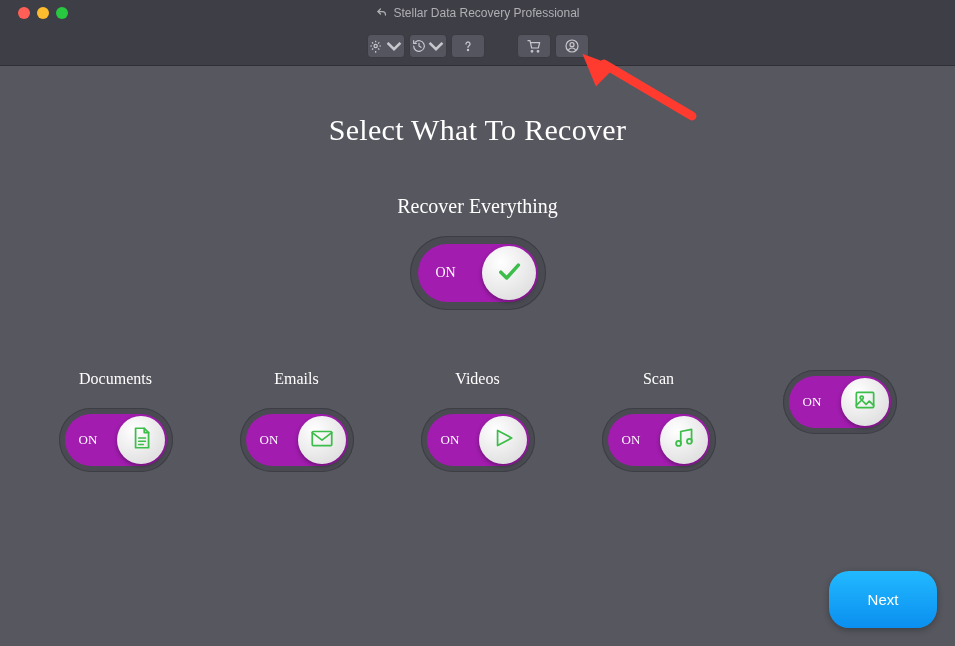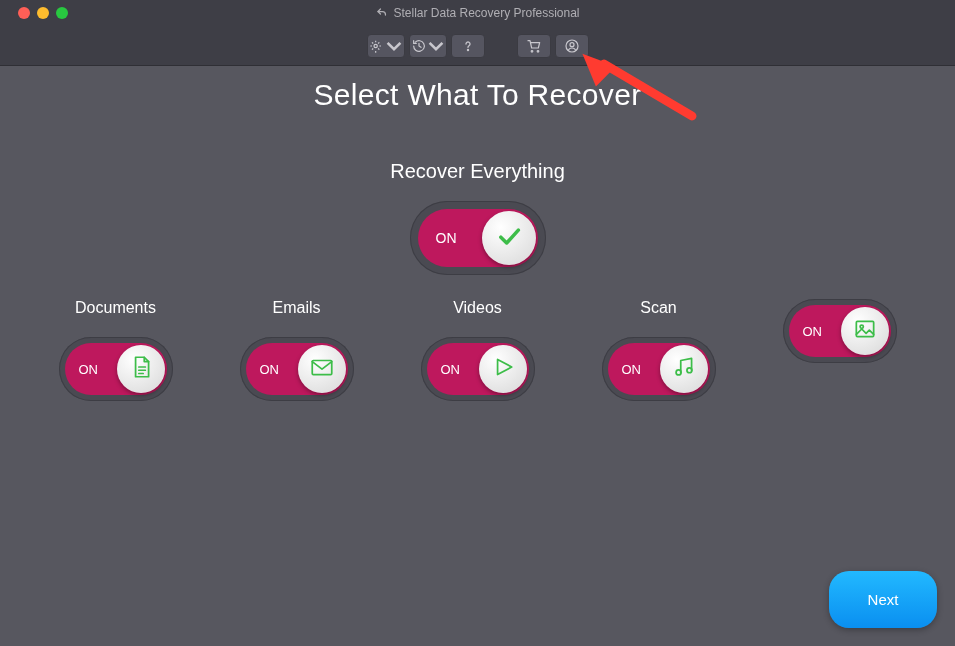--- a/index.html
+++ b/index.html
@@ -60,39 +60,39 @@
     height: 24px;
     display: flex;
     align-items: center;
     justify-content: center;
     cursor: pointer;
   }
   .tb-btn svg { width: 16px; height: 16px; }
   .tb-btn.withdrop { width: 38px; }
 
   
-  .main { position: relative; padding-top: 12px; text-align: center; }
+  .main { position: relative; padding-top: 47px; text-align: center; font-family: Liberation Serif, serif; }
   h1.page-title { font-size: 30px; font-weight: 400; letter-spacing: 0.3px; }
   h2.section-title { font-size: 20px; font-weight: 400; margin-top: 48px; }
 
   
   .toggle-wrap {
     display: inline-flex;
     background: #4a4a52;
     border-radius: 999px;
     padding: 8px;
     margin-top: 18px;
     box-shadow: inset 0 0 0 1px #3d3d44;
   }
   .toggle {
     position: relative;
     width: 120px;
     height: 58px;
     border-radius: 999px;
-    background: #be185d;
+    background: #a21caf;
     display: flex;
     align-items: center;
     cursor: pointer;
   }
   .toggle .on-label {
     color: #fff;
     font-size: 14px;
     font-weight: 500;
     margin-left: 18px;
   }
@@ -111,21 +111,21 @@
   }
   .toggle .knob svg { width: 28px; height: 28px; }
 
   
   .cats {
     display: flex;
     justify-content: space-around;
     padding: 0 25px;
     margin-top: 24px;
   }
-  .cat { width: 170px; text-align: center; }
+  .cat { width: 170px; text-align: center; margin-top: 36px; }
   .cat-label { font-size: 16px; margin-bottom: 20px; display:block; }
 
   .toggle-wrap.sm { padding: 6px; margin-top: 0; }
   .toggle.sm { width: 102px; height: 52px; }
   .toggle.sm .on-label { margin-left: 14px; font-size: 13px; }
   .toggle.sm .knob { width: 48px; height: 48px; right: 2px; top: 2px; }
   .toggle.sm .knob svg { width: 26px; height: 26px; stroke: #3dbd49; }
 
   
   .next-btn {

